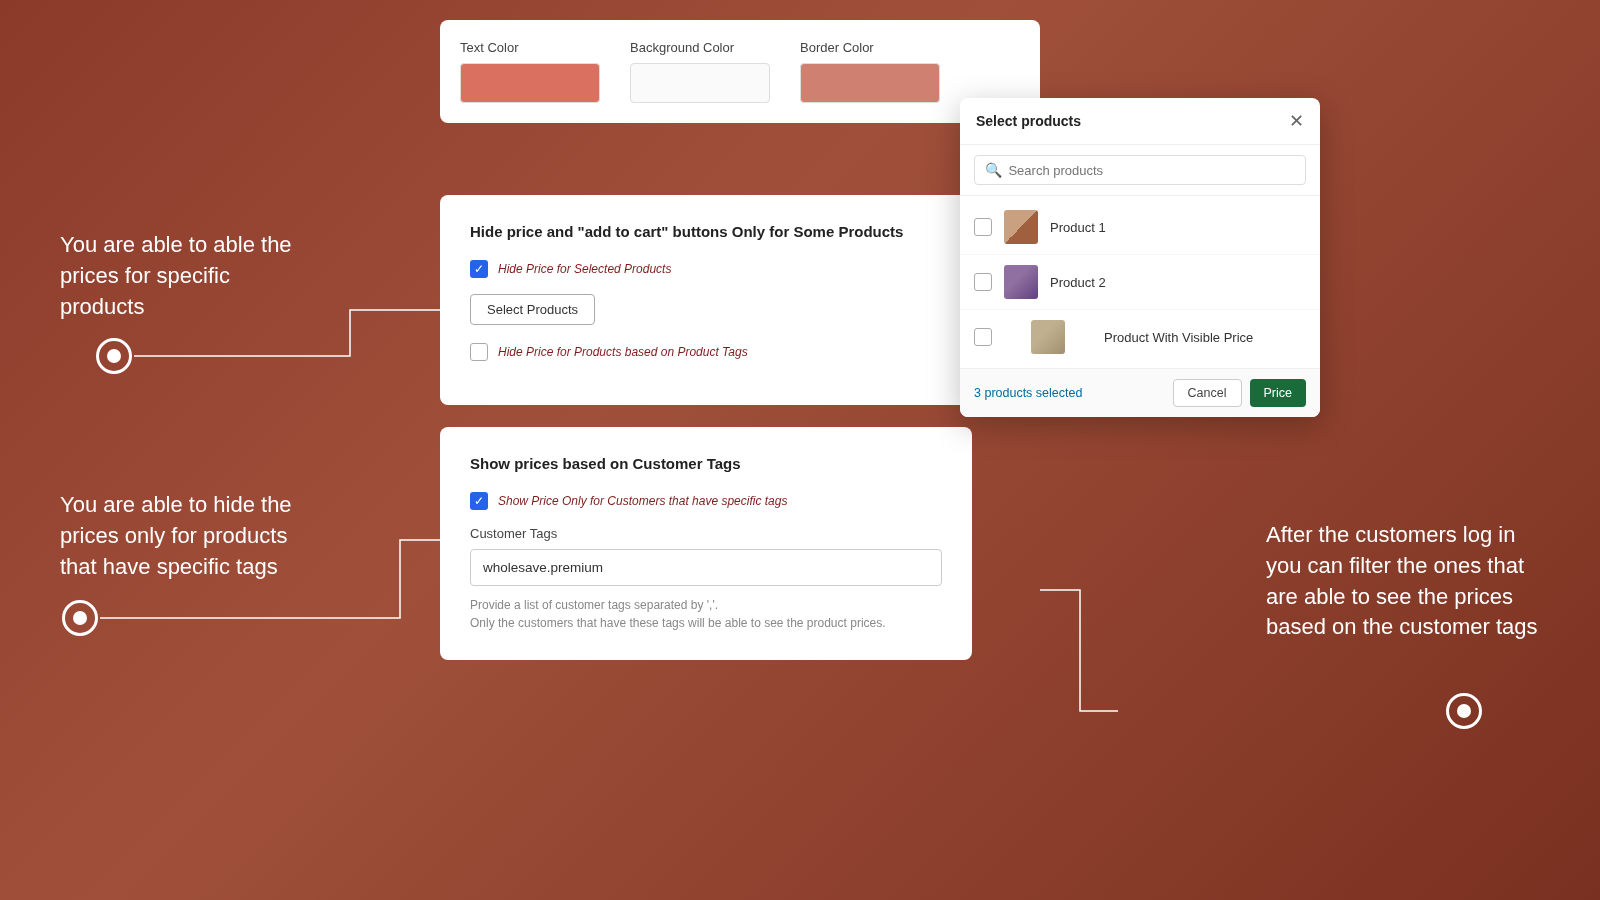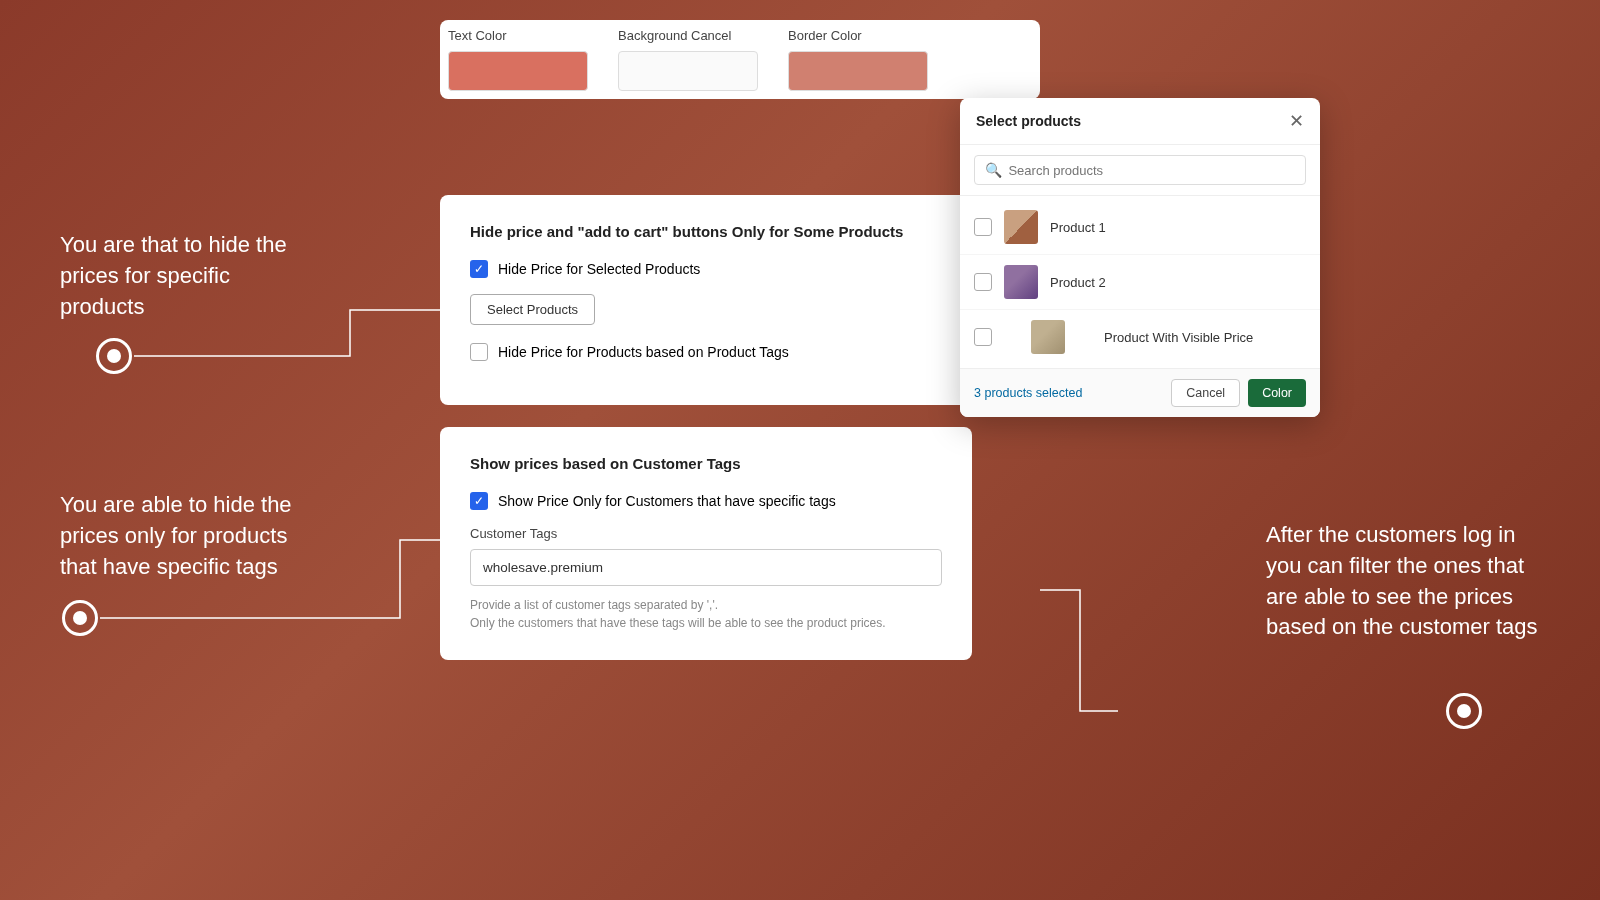--- a/index.html
+++ b/index.html
@@ -49,21 +49,21 @@
     .circle-3 { top: 693px; right: 118px; }
 
     
     .card-top {
       position: absolute;
       top: 20px;
       left: 440px;
       width: 600px;
       background: white;
       border-radius: 8px;
-      padding: 8px;
+      padding: 20px;
     }
     .color-row {
       display: flex;
       gap: 30px;
     }
     .color-field {
       display: flex;
       flex-direction: column;
       gap: 8px;
     }
@@ -120,22 +120,23 @@
     }
     .checkbox-unchecked {
       width: 18px;
       height: 18px;
       border: 1.5px solid #aaa;
       border-radius: 3px;
       background: white;
       flex-shrink: 0;
     }
     .checkbox-label {
-      font-size: 14px;
-      color: #000000;
+      font-size: 12px;
+      color: #7f1d1d;
+      font-style: italic;
     }
     .select-btn {
       border: 1.5px solid #aaa;
       background: white;
       border-radius: 4px;
       padding: 7px 16px;
       font-size: 13px;
       color: #333;
       cursor: pointer;
       margin-bottom: 18px;
@@ -292,21 +293,21 @@
       position: absolute;
       top: 0; left: 0;
       width: 1600px;
       height: 900px;
       pointer-events: none;
     }
   </style>
 </head>
 <body>
 
-<div class="annotation annotation-1">You are that to hide the prices for specific products</div>
+<div class="annotation annotation-1">You are able to able the prices for specific products</div>
 
 <div class="annotation annotation-2">You are able to hide the prices only for products that have specific tags</div>
 
 <div class="annotation annotation-3">After the customers log in you can filter the ones that are able to see the prices based on the customer tags</div>
 
 <div class="circle circle-1">
   <div class="circle-inner"></div>
 </div>
 <div class="circle circle-2">
   <div class="circle-inner"></div>
@@ -324,21 +325,21 @@
   <polyline points="1118,711 1080,711 1080,590 1040,590" fill="none" stroke="white" stroke-width="1.5"></polyline>
 </svg>
 
 <div class="card-top">
   <div class="color-row">
     <div class="color-field">
       <span class="color-label">Text Color</span>
       <div class="color-swatch swatch-red"></div>
     </div>
     <div class="color-field">
-      <span class="color-label">Background Cancel</span>
+      <span class="color-label">Background Color</span>
       <div class="color-swatch swatch-white"></div>
     </div>
     <div class="color-field">
       <span class="color-label">Border Color</span>
       <div class="color-swatch swatch-redlight"></div>
     </div>
   </div>
 </div>
 
 <div class="card-mid">
@@ -395,16 +396,16 @@
     <div class="product-item">
       <div class="checkbox-unchecked"></div>
       <div class="product-thumb thumb-4"></div>
       <span class="product-name">Product With Visible Price</span>
     </div>
   </div>
   <div class="modal-footer">
     <span class="selected-count">3 products selected</span>
     <div class="footer-btns">
       <button class="btn-cancel">Cancel</button>
-      <button class="btn-select">Color</button>
+      <button class="btn-select">Price</button>
     </div>
   </div>
 </div>
 
 </body></html>

